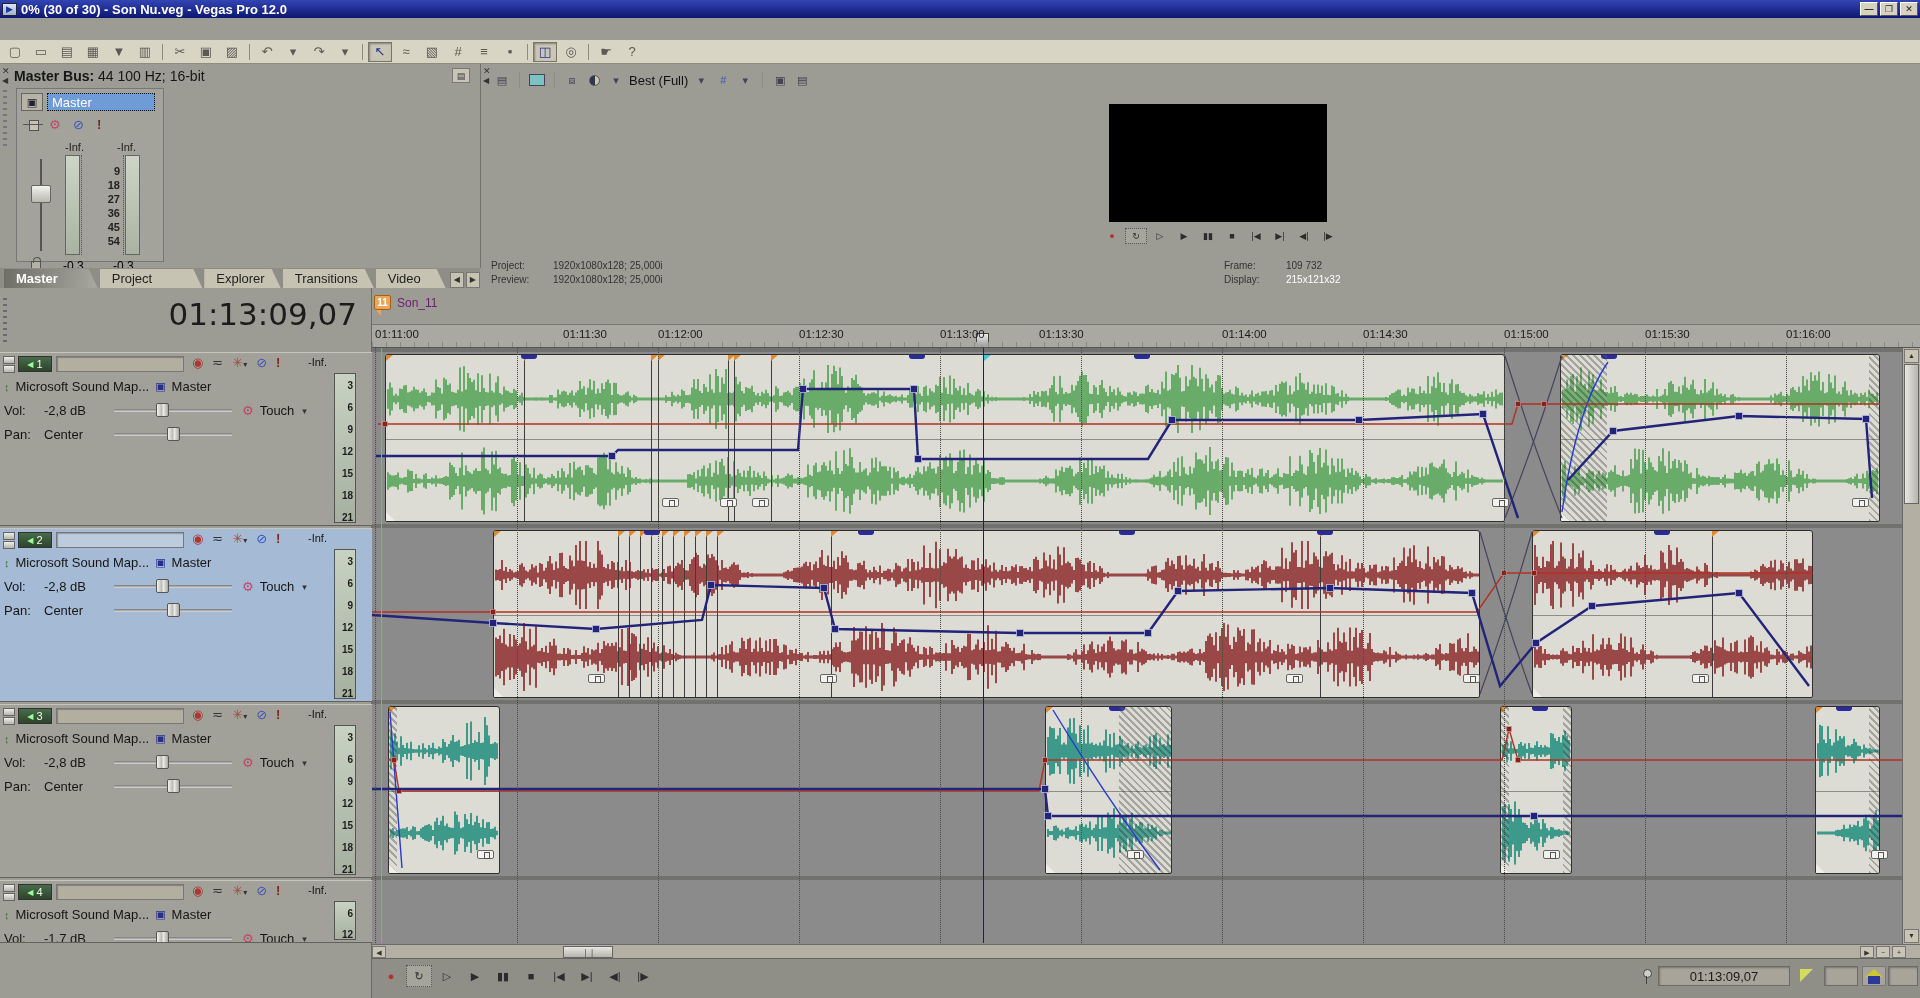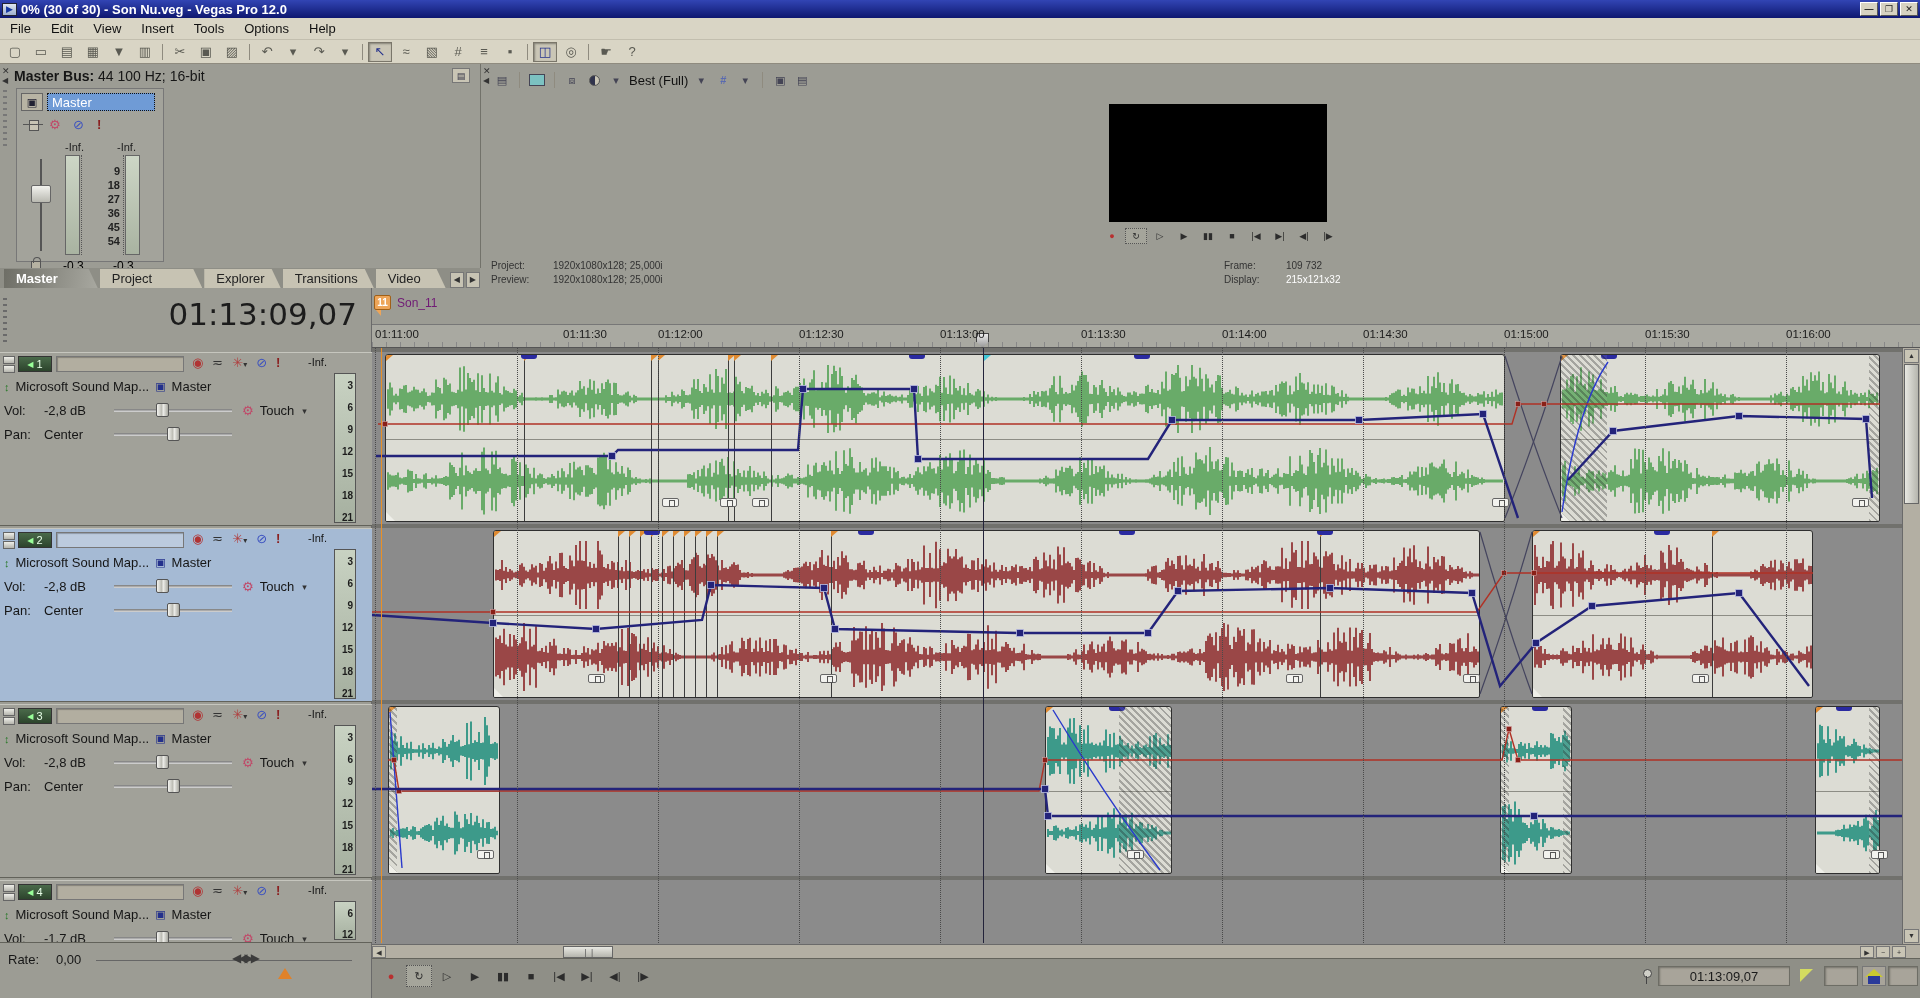--- a/index.html
+++ b/index.html
@@ -175,29 +175,20 @@
   <div id="titlebar">
     <div id="appicon">▶</div>
     <span>0% (30 of 30) - Son Nu.veg - Vegas Pro 12.0</span>
     <div class="winbtns">
       <div class="winbtn">—</div>
       <div class="winbtn">❐</div>
       <div class="winbtn">✕</div>
     </div>
   </div>
 
-  <div id="menubar">
-      <div class="menu-item">File</div>
-      <div class="menu-item">Edit</div>
-      <div class="menu-item">View</div>
-      <div class="menu-item">Insert</div>
-      <div class="menu-item">Tools</div>
-      <div class="menu-item">Options</div>
-      <div class="menu-item">Help</div>
-    </div>
   <div id="toolbar">
       <div class="tbtn">▢</div>
       <div class="tbtn">▭</div>
       <div class="tbtn">▤</div>
       <div class="tbtn">▦</div>
       <div class="tbtn">▼</div>
       <div class="tbtn">▥</div>
       <div class="tsep"></div>
       <div class="tbtn">✂</div>
       <div class="tbtn">▣</div>
@@ -316,27 +307,20 @@
       <div class="tab">Explorer</div>
       <div class="tab">Transitions</div>
       <div class="tab">Video F</div>
       <div class="tabarrow">◀</div>
       <div class="tabarrow">▶</div>
     </div>
 
   <div id="leftcol">
     <div id="lgrip"></div>
     <div id="bigtime">01:13:09,07</div>
-    <div id="raterow">
-      <span id="ratelab">Rate:</span>
-      <span id="rateval">0,00</span>
-      <div id="ratetrack"></div>
-      <div id="ratethumb">◀◀▶▶</div>
-      <div id="ratetri"></div>
-    </div>
 
   <div class="thead" style="top: 64px; height: 174px;">
     <div class="tmin"></div>
     <div class="tres"></div>
     <div class="tnum">
           <span class="spk">◀</span>
           <span>1</span>
         </div>
     <div class="tname"></div>
     <div class="ticz">
@@ -526,21 +510,21 @@
       <div id="mtag">11</div>
       <div id="mlabel">Son_11</div>
     </div>
     <div id="ruler">
       <div id="phmark"></div>
     <span class="rlab" style="left: 3px;">01:11:00</span>
         <span class="rlab" style="left: 145px; padding-left: 46px;">01:11:30</span>
         <span class="rlab" style="left: 286px;">01:12:00</span>
         <span class="rlab" style="left: 427px;">01:12:30</span>
         <span class="rlab" style="left: 568px;">01:13:00</span>
-        <span class="rlab" style="left: 709px;">01:13:30</span>
+        <span class="rlab" style="left: 667px;">01:13:30</span>
         <span class="rlab" style="left: 850px;">01:14:00</span>
         <span class="rlab" style="left: 991px;">01:14:30</span>
         <span class="rlab" style="left: 1132px;">01:15:00</span>
         <span class="rlab" style="left: 1273px;">01:15:30</span>
         <span class="rlab" style="left: 1414px;">01:16:00</span>
       </div>
     <div id="lanes">
         <div class="lane" style="top: 4px; height: 172px;">
           <div class="clip" style="left: 13px; width: 1120px;">
             <svg width="1120" height="164">

